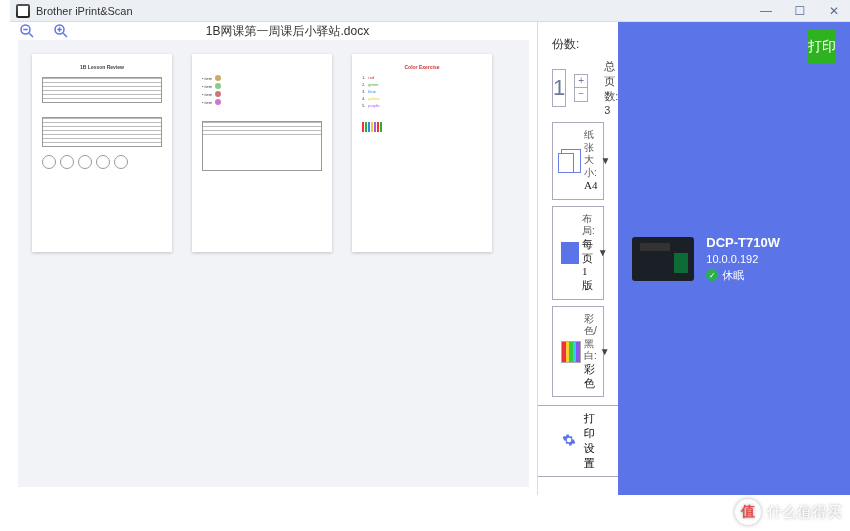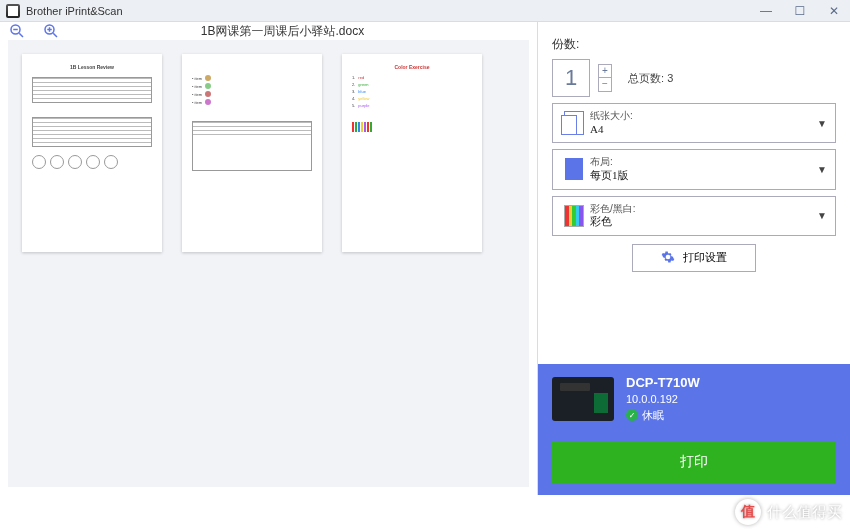--- a/index.html
+++ b/index.html
@@ -16,21 +16,21 @@
   .breadcrumb { height: 36px; background: #5b74e8; display: flex; align-items: center; color: #fff; font-size: 13px; }
   .home-tab { width: 48px; height: 36px; background: #fff; display:flex; align-items:center; justify-content:center; position:relative; }
   .home-tab::after{content:"";position:absolute;right:-12px;top:0;border-top:18px solid transparent;border-bottom:18px solid transparent;border-left:12px solid #fff;}
   .home-icon svg{width:20px;height:20px;fill:#5b74e8;}
   .crumb { margin-left: 28px; }
   .crumb-sep { margin: 0 14px; font-size: 14px; }
 
   
   .main { display:flex; height: calc(531px - 22px - 36px); }
   .left { flex:1; display:flex; flex-direction:column; border-right:1px solid #d8dce3; }
-  .right { width: 312px; display:flex; flex-direction:column; }
+  .right { width: 312px; display:flex; flex-direction:row; }
 
   
   .left-tools { height:18px; display:flex; align-items:center; padding:0 8px; gap:16px; }
   .tool-icon{width:18px;height:18px;cursor:pointer;}
   .tool-icon svg{width:18px;height:18px;fill:none;stroke:#5b74e8;stroke-width:2;}
   .doc-title{flex:1;text-align:center;font-size:12px;color:#333;padding-right:40px;}
 
   
   .thumbs { flex:1; background:#f1f3f7; margin:0 8px 8px 8px; padding:14px; display:flex; gap:20px; align-items:flex-start; overflow:auto; }
   .page { width:140px; height:198px; background:#fff; box-shadow:0 1px 3px rgba(0,0,0,.2); padding:10px 10px; font-size:4px; color:#444; display:flex; flex-direction:column; gap:2px; }
@@ -72,26 +72,26 @@
   .printer-img{width:62px;height:44px;background:#1b1f26;border-radius:3px;position:relative;}
   .printer-img::before{content:"";position:absolute;left:8px;top:6px;width:30px;height:8px;background:#333;border-radius:1px;}
   .printer-img::after{content:"";position:absolute;right:6px;top:16px;width:14px;height:20px;background:#0d6b36;}
   .printer-meta{font-size:11px;line-height:1.4;}
   .printer-meta .model{font-size:13px;font-weight:700;}
   .printer-meta .status{display:flex;align-items:center;gap:4px;}
   .status-dot{width:12px;height:12px;border-radius:50%;background:#29b24a;display:inline-flex;align-items:center;justify-content:center;font-size:8px;color:#fff;}
 
   
   .print-bar{padding:8px 14px 12px 14px;background:#5b74e8;}
-  .print-btn{width:100%;height:42px;background:#2fb21f;border:none;color:#fff;font-size:14px;cursor:pointer;}
+  .print-btn{width:100%;height:34px;background:#2fb21f;border:none;color:#fff;font-size:14px;cursor:pointer;}
 
   
   .watermark{position:absolute;right:8px;bottom:6px;display:flex;align-items:center;gap:6px;color:#fff;font-size:15px;text-shadow:0 0 3px rgba(0,0,0,.4);pointer-events:none;}
   .watermark .badge{width:26px;height:26px;border-radius:50%;background:#fff;color:#e94b4b;display:flex;align-items:center;justify-content:center;font-size:14px;font-weight:bold;box-shadow:0 0 4px rgba(0,0,0,.3);}
-  .root{position:relative;width:850px;height:531px;}
+  .root{position:relative;width:850px;height:531px;padding-left:10px;}
 </style>
 </head>
 <body>
 <div class="root">
 
 <div class="titlebar">
   <span class="app-icon"></span>
   <span>Brother iPrint&amp;Scan</span>
   <div class="win-btns">
     <span class="win-btn">—</span>

